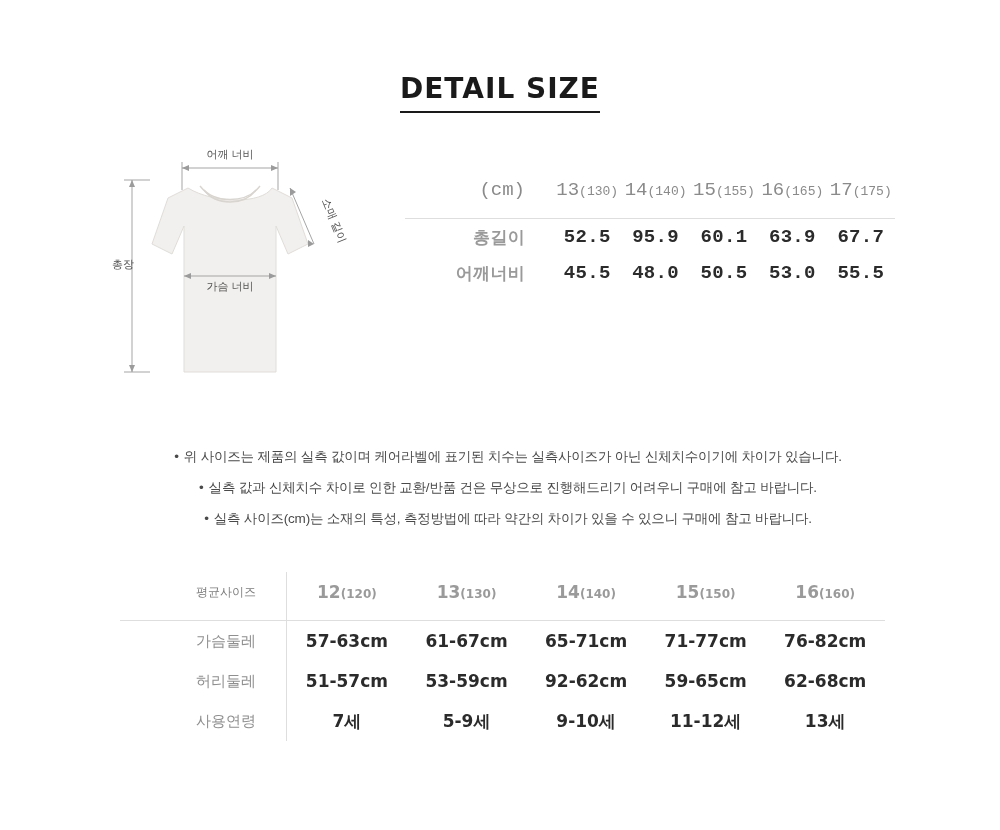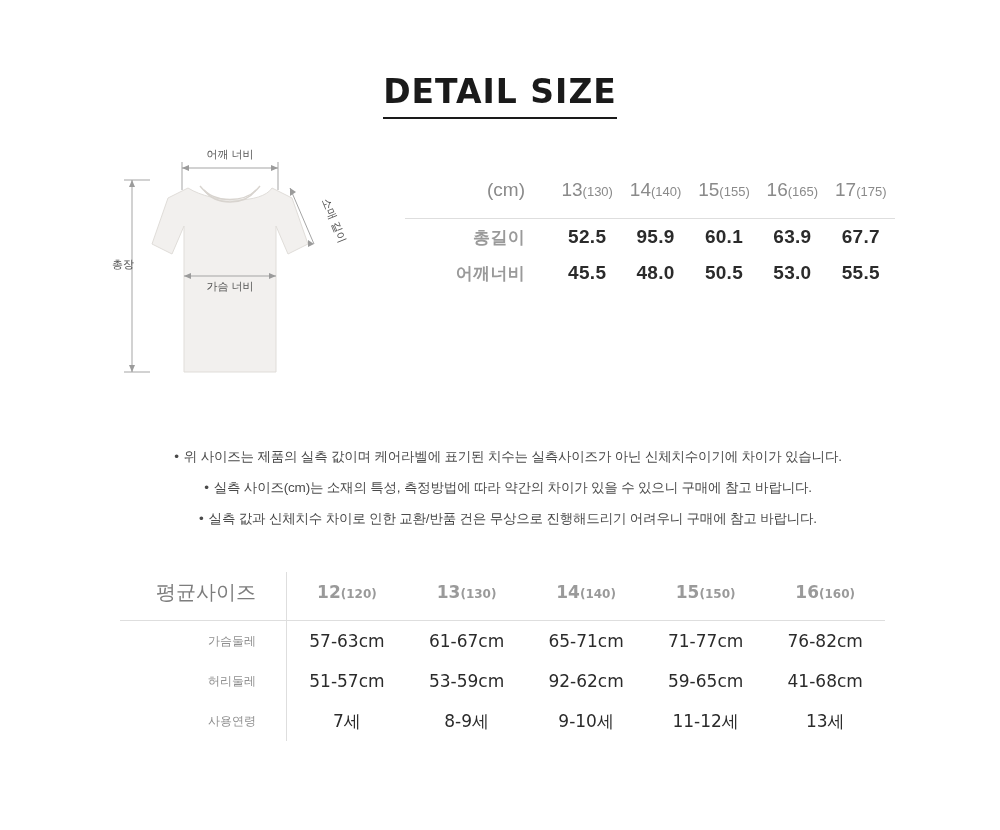--- a/index.html
+++ b/index.html
@@ -19,21 +19,21 @@
   
   .title-wrap {
     position: absolute;
     top: 72px;
     left: 0;
     width: 1000px;
     text-align: center;
   }
   .title {
     display: inline-block;
-    font-size: 33px;
+    font-size: 28px;
     font-weight: bold;
     letter-spacing: 1px;
     color: #1a1a1a;
     padding-bottom: 6px;
     border-bottom: 2px solid #1a1a1a;
     font-family: "DejaVu Sans", sans-serif;
   }
 
   
   .diagram {
@@ -52,21 +52,21 @@
     top: 172px;
     width: 490px;
     border-collapse: collapse;
   }
   .size-table th, .size-table td {
     text-align: center;
     font-size: 19px;
     color: #444444;
     padding: 0;
     height: 36px;
-    font-family: Liberation Sans, sans-serif;
+    font-family: Liberation Mono, monospace;
   }
   .size-table thead th {
     color: #8a8a8a;
     font-weight: normal;
     font-size: 19px;
     padding-bottom: 10px;
   }
   .size-table thead tr {
     border-bottom: 1px solid #dedede;
   }
@@ -120,41 +120,42 @@
     top: 572px;
     width: 765px;
     border-collapse: collapse;
   }
   .avg-table th, .avg-table td {
     text-align: center;
     height: 38px;
     font-size: 17px;
     font-family: "DejaVu Sans", sans-serif;
     color: #2b2b2b;
+    font-weight: bold;
   }
   .avg-table thead tr { border-bottom: 1px solid #dedede; }
   .avg-table thead th {
     color: #9a9a9a;
     font-weight: bold;
     padding-bottom: 9px;
   }
   .avg-table thead th .sub { font-size: 12px; }
   .avg-table th.rowhead, .avg-table td.rowhead {
     color: #8f8f8f;
-    font-size: 12px;
+    font-size: 15px;
     text-align: right;
     padding-right: 30px;
     width: 135px;
     border-right: 1px solid #dedede;
     font-family: "Liberation Sans", sans-serif;
     font-weight: normal;
   }
   .avg-table thead th.rowhead {
     color: #7d7d7d;
-    font-size: 20px;
+    font-size: 12px;
   }
 </style>
 </head>
 <body>
 
 <div class="title-wrap">
   <div class="title">DETAIL SIZE</div>
 </div>
 
 <div class="diagram">
@@ -231,24 +232,24 @@
       <td>55.5</td>
     </tr>
   </tbody>
 </table>
 
 <div class="notes">
   <div class="note">
     <span class="bullet">•</span><span>위 사이즈는 제품의 실측 값이며 케어라벨에 표기된 치수는 실측사이즈가 아닌  신체치수이기에 차이가 있습니다.</span>
   </div>
   <div class="note">
-    <span class="bullet">•</span><span>실측 사이즈(cm)는 소재의 특성, 측정방법에 따라 약간의 차이가 있을 수 있으니 구매에 참고 바랍니다.</span>
+    <span class="bullet">•</span><span>실측 값과 신체치수 차이로 인한 교환/반품 건은 무상으로 진행해드리기 어려우니 구매에 참고 바랍니다.</span>
   </div>
   <div class="note">
-    <span class="bullet">•</span><span>실측 값과 신체치수 차이로 인한 교환/반품 건은 무상으로 진행해드리기 어려우니 구매에 참고 바랍니다.</span>
+    <span class="bullet">•</span><span>실측 사이즈(cm)는 소재의 특성, 측정방법에 따라 약간의 차이가 있을 수 있으니 구매에 참고 바랍니다.</span>
   </div>
 </div>
 
 <table class="avg-table">
   <thead>
     <tr>
       <th class="rowhead">평균사이즈</th>
       <th>
         <span>12</span><span class="sub">(120)</span>
       </th>
@@ -274,24 +275,24 @@
       <td>65-71cm</td>
       <td>71-77cm</td>
       <td>76-82cm</td>
     </tr>
     <tr>
       <td class="rowhead">허리둘레</td>
       <td>51-57cm</td>
       <td>53-59cm</td>
       <td>92-62cm</td>
       <td>59-65cm</td>
-      <td>41-68cm</td>
+      <td>62-68cm</td>
     </tr>
     <tr>
       <td class="rowhead">사용연령</td>
       <td>7세</td>
-      <td>8-9세</td>
+      <td>5-9세</td>
       <td>9-10세</td>
       <td>11-12세</td>
       <td>13세</td>
     </tr>
   </tbody>
 </table>
 
 </body></html>

